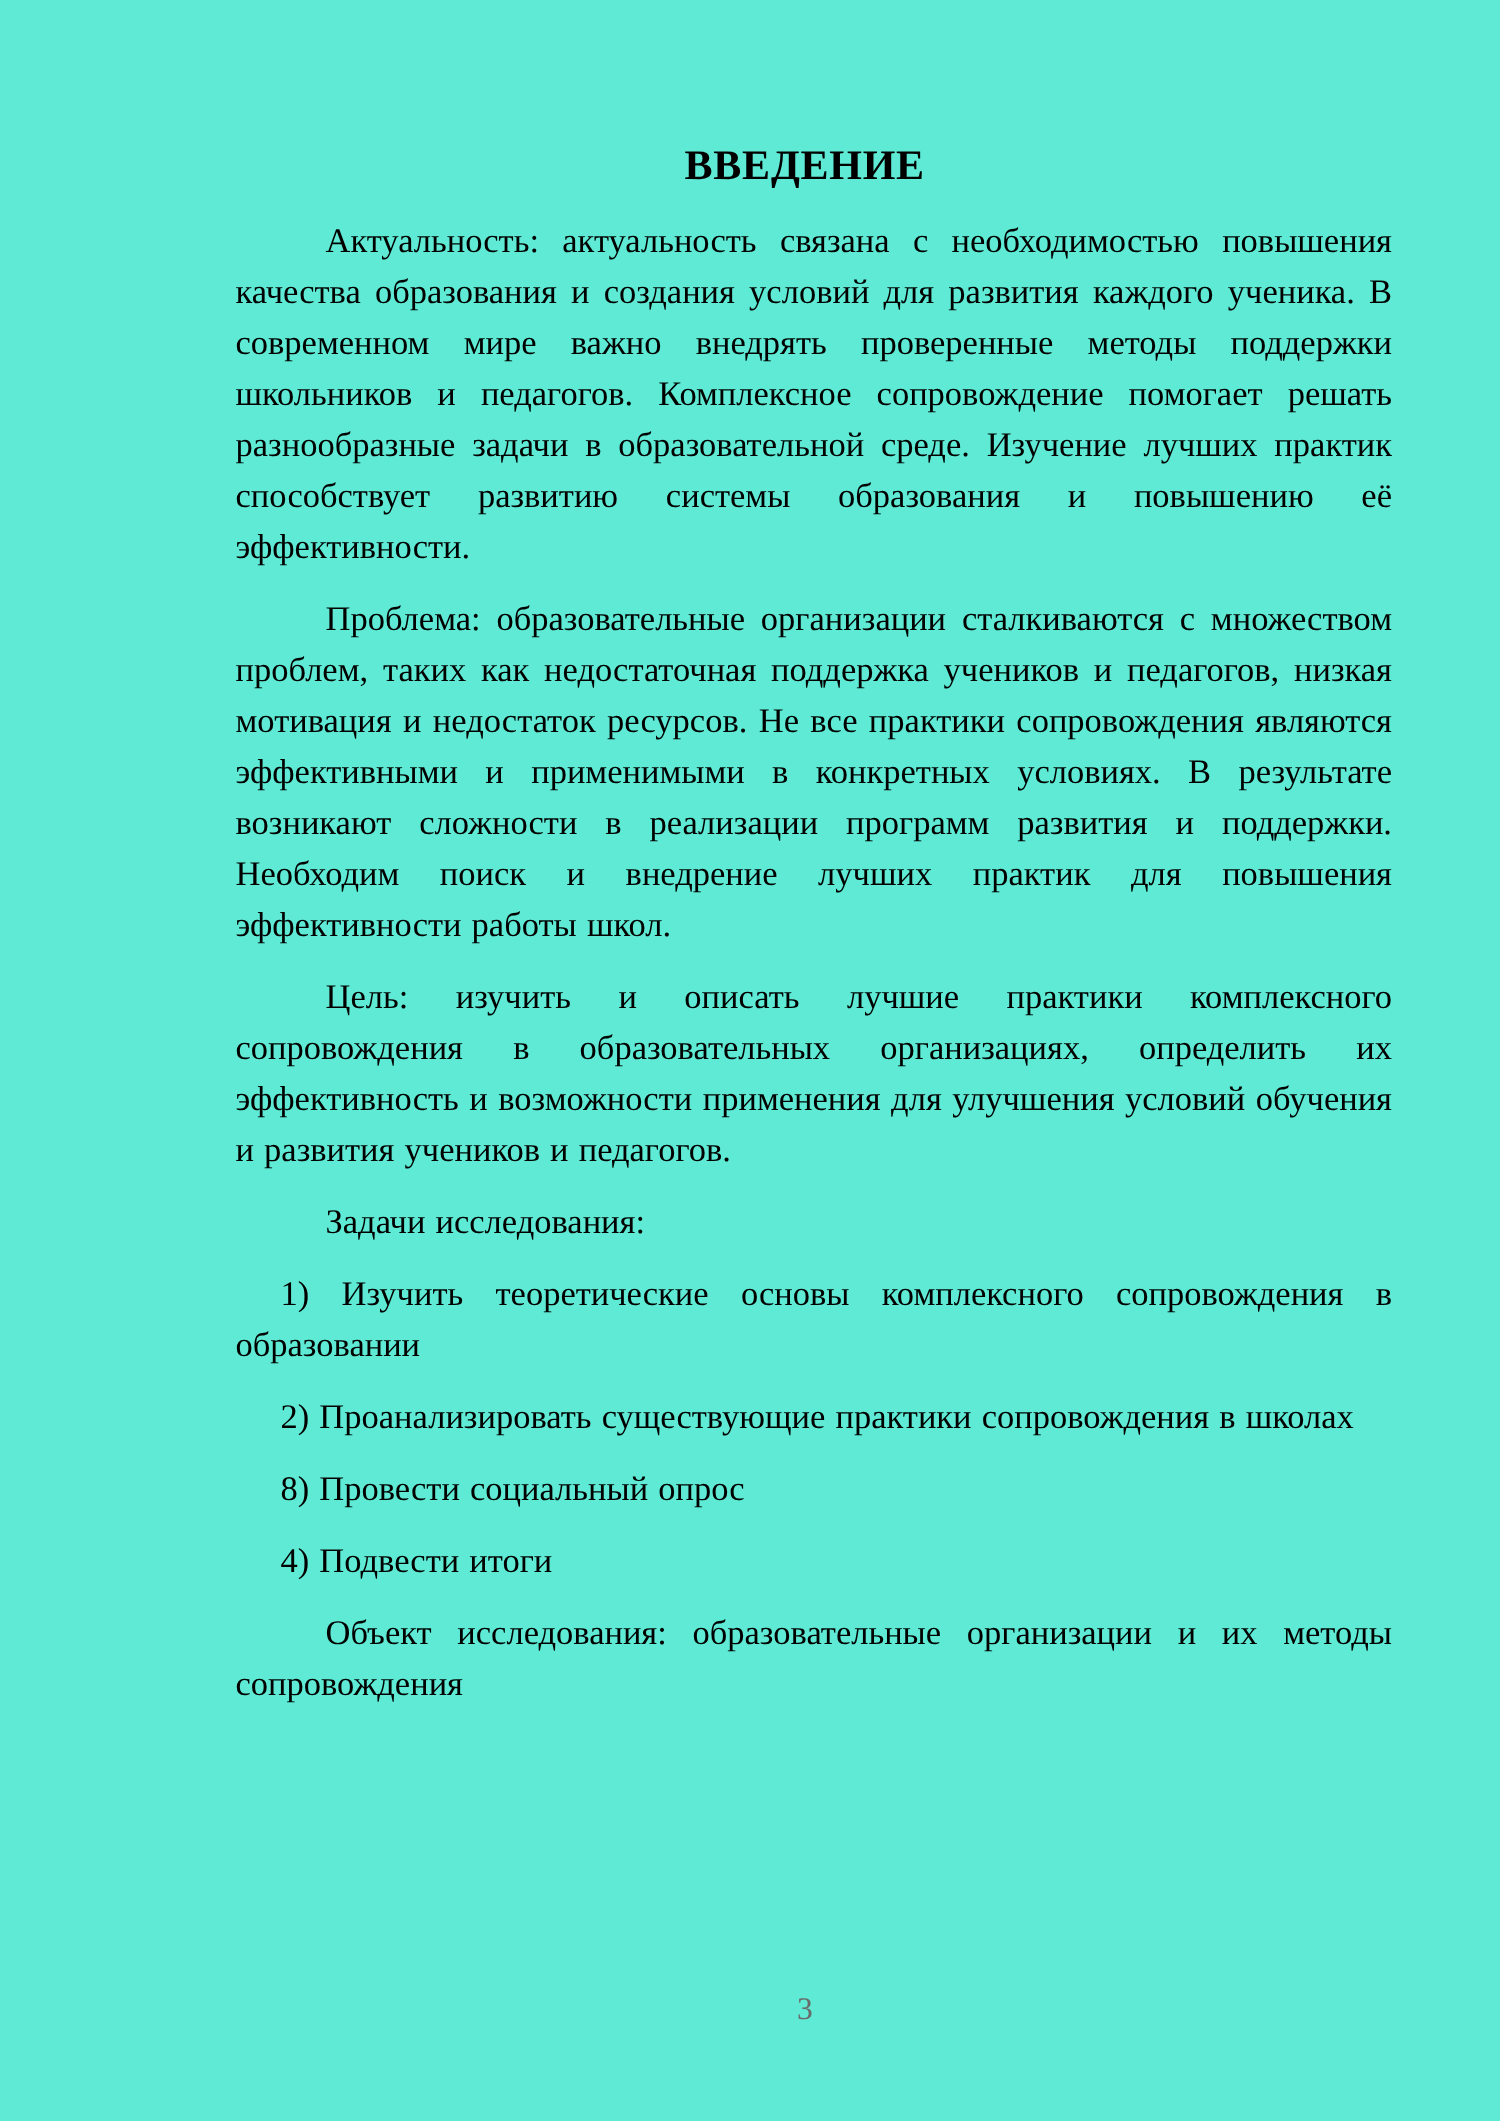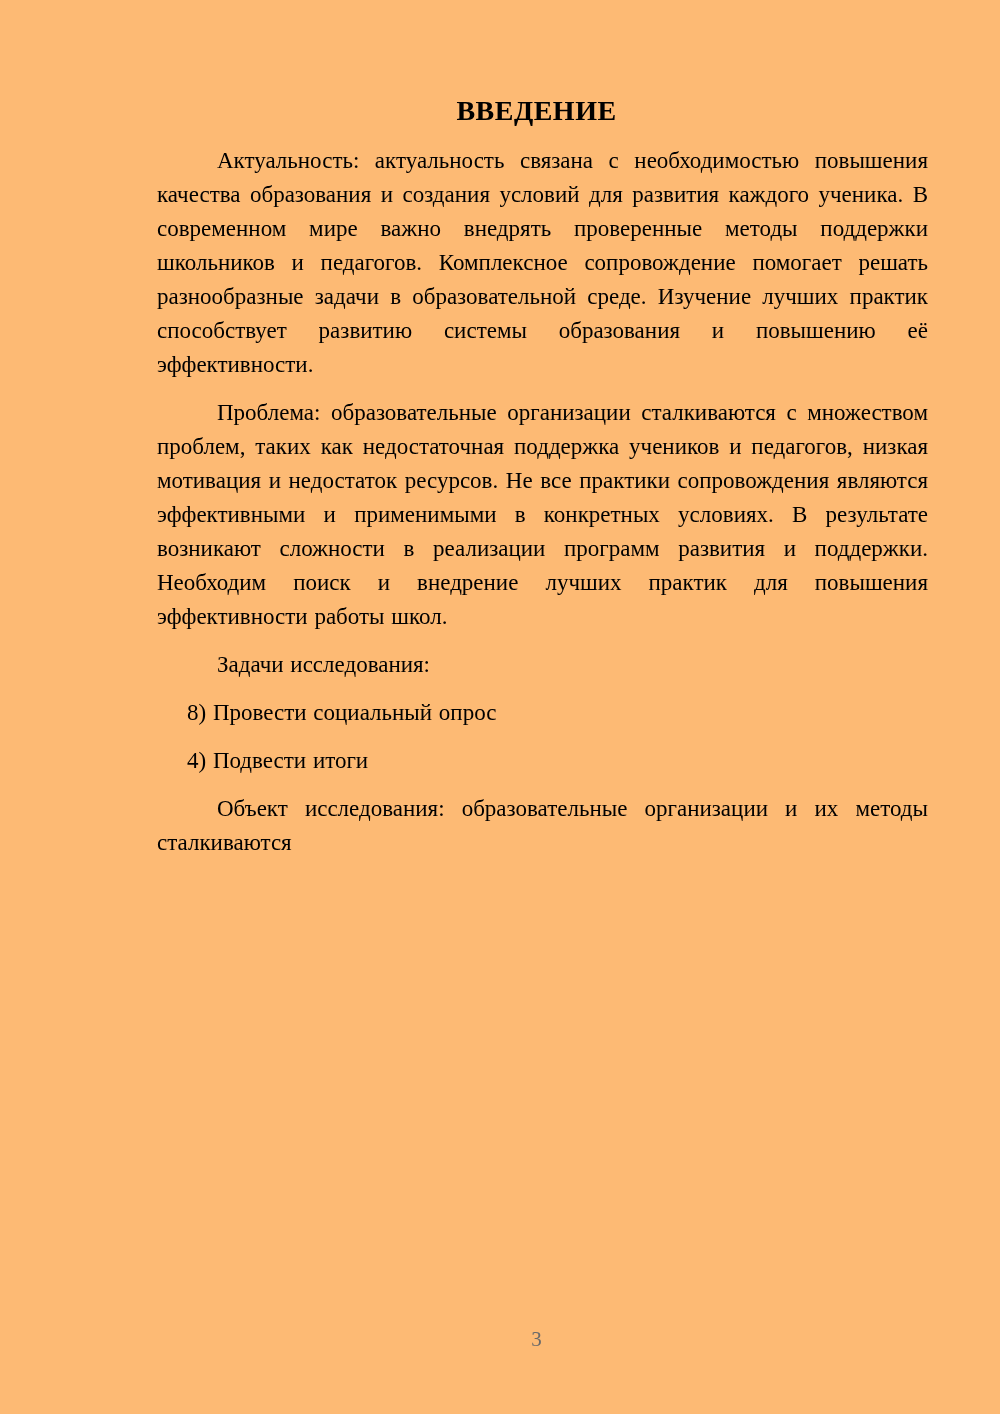--- a/index.html
+++ b/index.html
@@ -4,21 +4,21 @@
 <style>
   html, body {
     margin: 0;
     padding: 0;
     background: #ffffff;
   }
   .page {
     position: relative;
     width: 1000px;
     height: 1414px;
-    background: #fdba74;
+    background: #5eead4;
     font-family: "Liberation Serif", "DejaVu Serif", serif;
     color: #000000;
     overflow: hidden;
     box-sizing: border-box;
   }
   .content {
     position: absolute;
     left: 145px;
     top: 0;
     width: 783px;
@@ -59,29 +59,32 @@
 
 <div class="page">
   <div class="content">
 
     <h1 class="doc-title">ВВЕДЕНИЕ</h1>
 
     <p class="para">Актуальность: актуальность связана с необходимостью повышения качества образования и создания условий для развития каждого ученика. В современном мире важно внедрять проверенные методы поддержки школьников и педагогов. Комплексное сопровождение помогает решать разнообразные задачи в образовательной среде. Изучение лучших практик способствует развитию системы образования и повышению её эффективности.</p>
 
     <p class="para">Проблема: образовательные организации сталкиваются с множеством проблем, таких как недостаточная поддержка учеников и педагогов, низкая мотивация и недостаток ресурсов. Не все практики сопровождения являются эффективными и применимыми в конкретных условиях. В результате возникают сложности в реализации программ развития и поддержки. Необходим поиск и внедрение лучших практик для повышения эффективности работы школ.</p>
 
+    <p class="para">Цель: изучить и описать лучшие практики комплексного сопровождения в образовательных организациях, определить их эффективность и возможности применения для улучшения условий обучения и развития учеников и педагогов.</p>
 
     <p class="para">Задачи исследования:</p>
 
+    <p class="para task">1) Изучить теоретические основы комплексного сопровождения в образовании</p>
 
+    <p class="para task">2) Проанализировать существующие практики сопровождения в школах</p>
 
 
     <p class="para task">8) Провести социальный опрос</p>
 
     <p class="para task">4) Подвести итоги</p>
 
-    <p class="para">Объект исследования: образовательные организации и их методы сталкиваются</p>
+    <p class="para">Объект исследования: образовательные организации и их методы сопровождения</p>
 
 
   </div>
 
   <div class="page-number">3</div>
 </div>
 
 </body></html>

